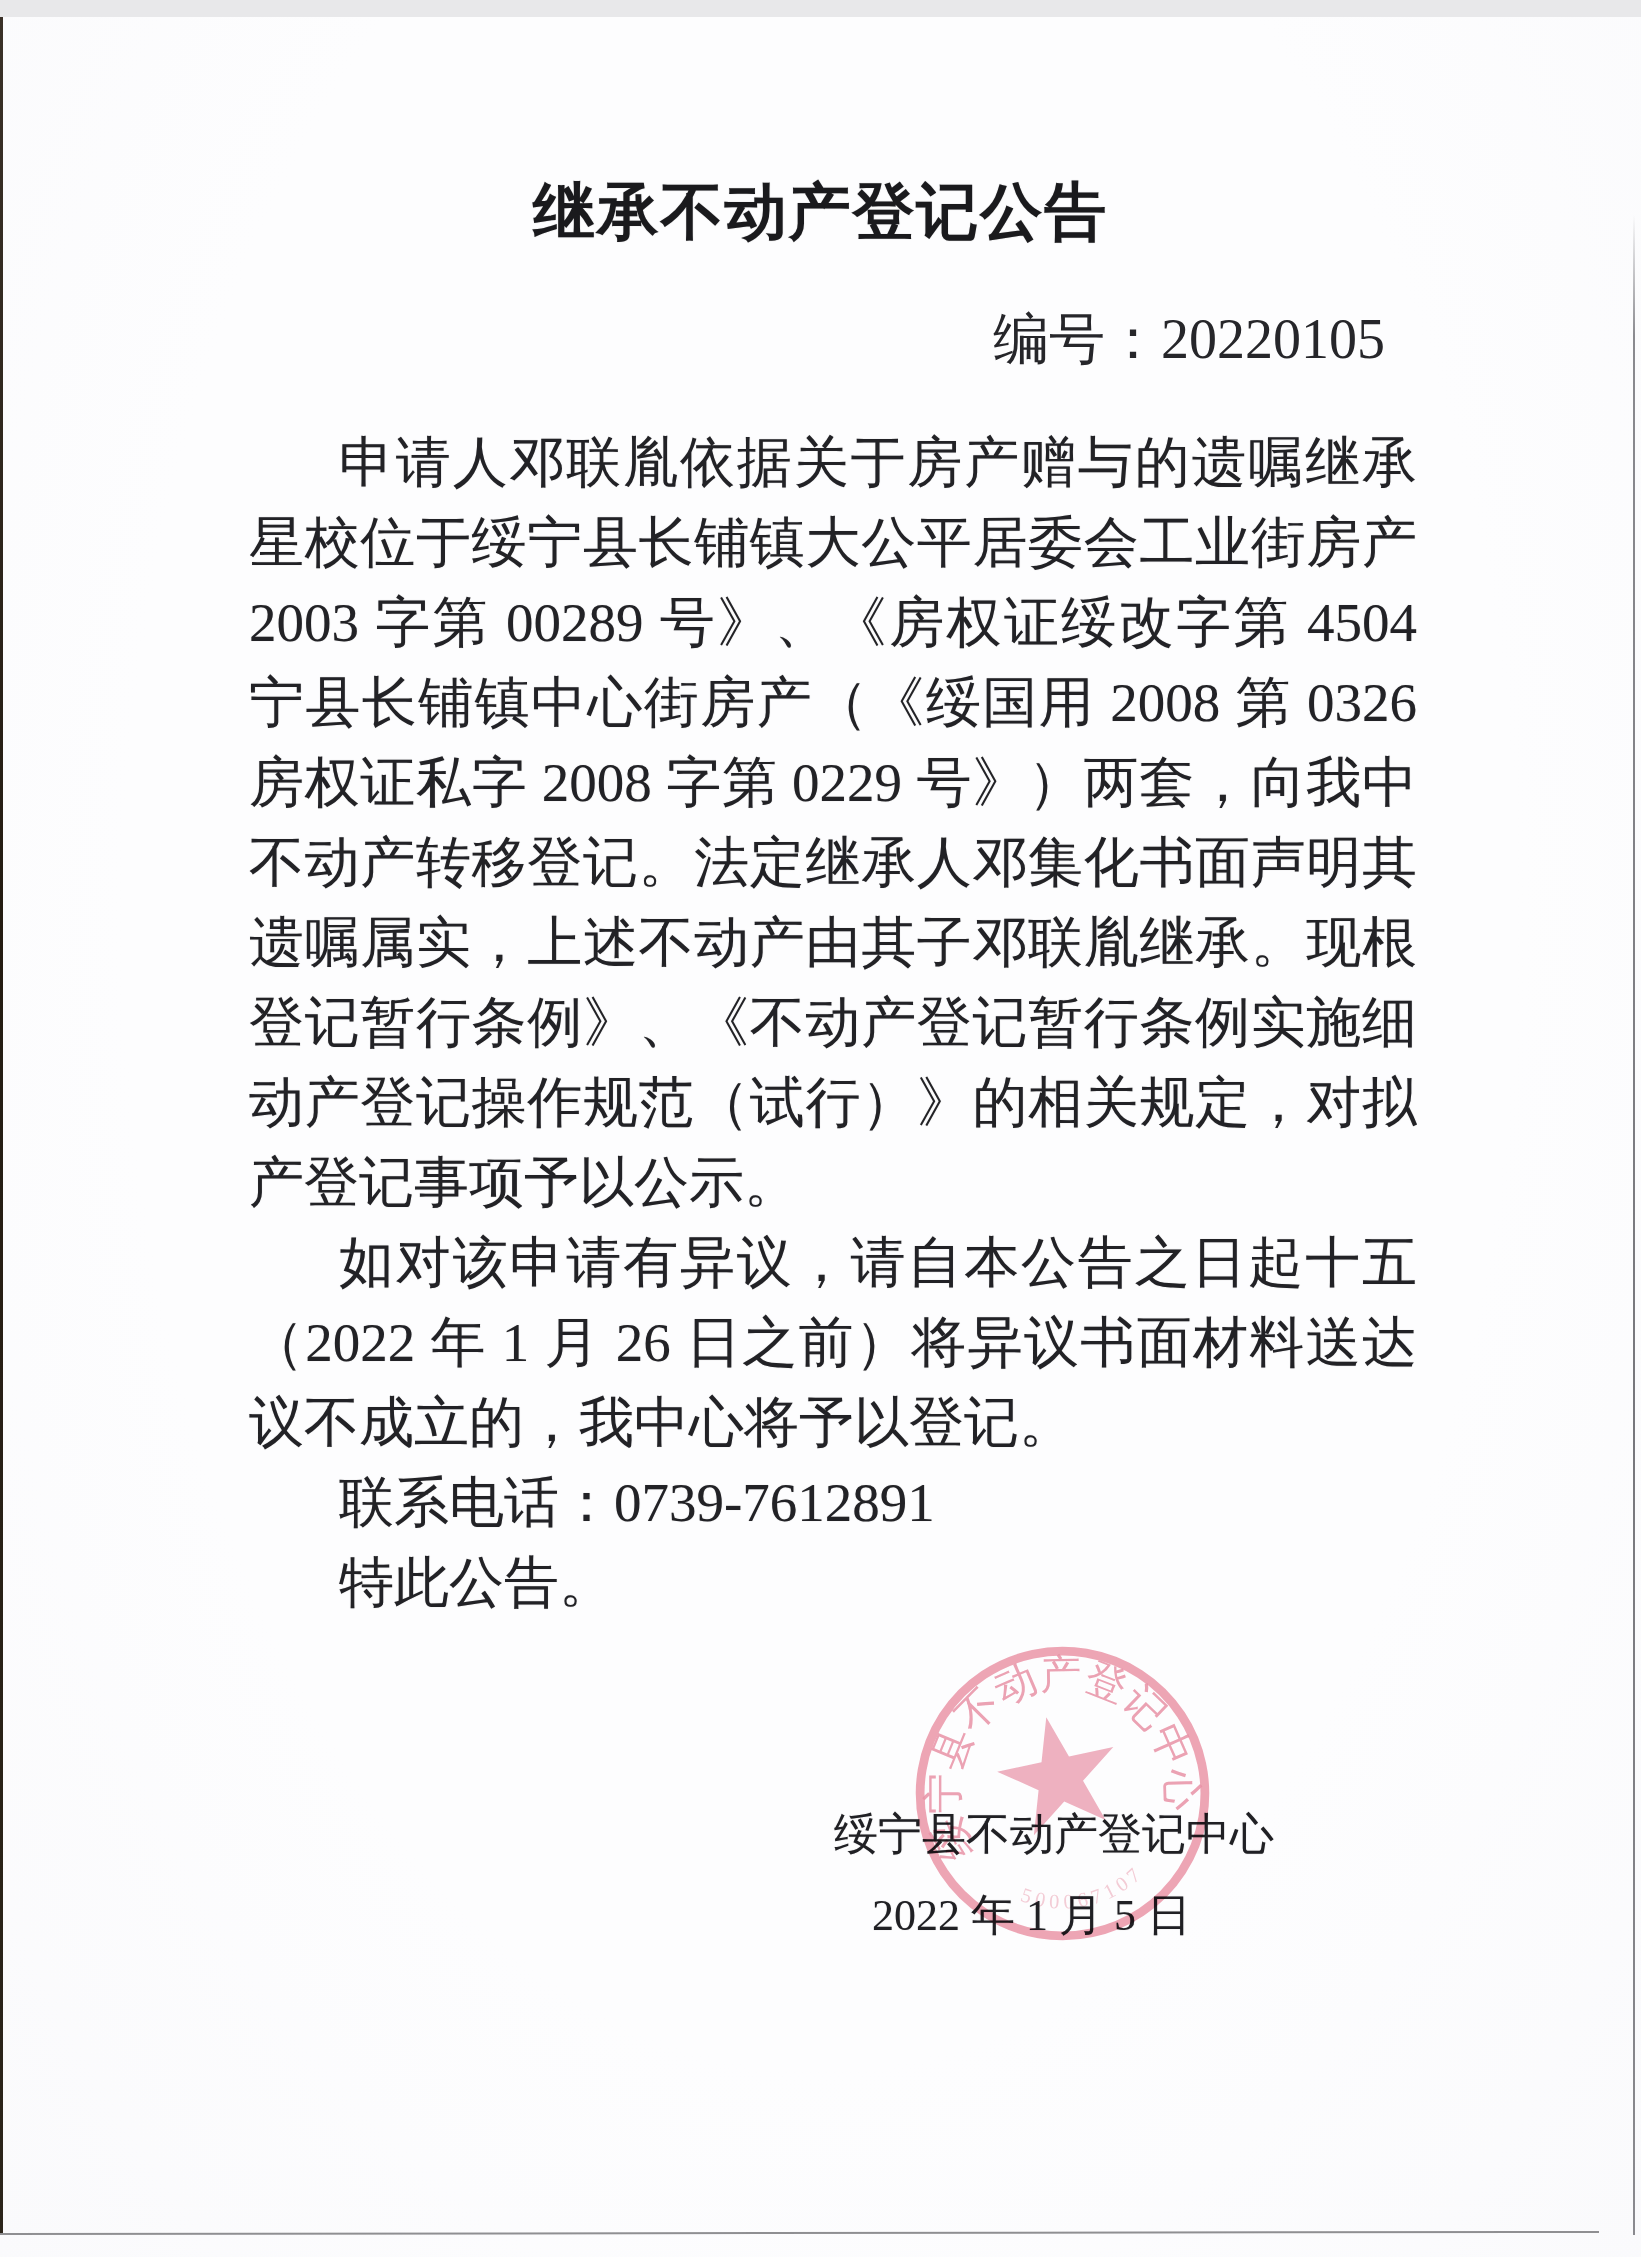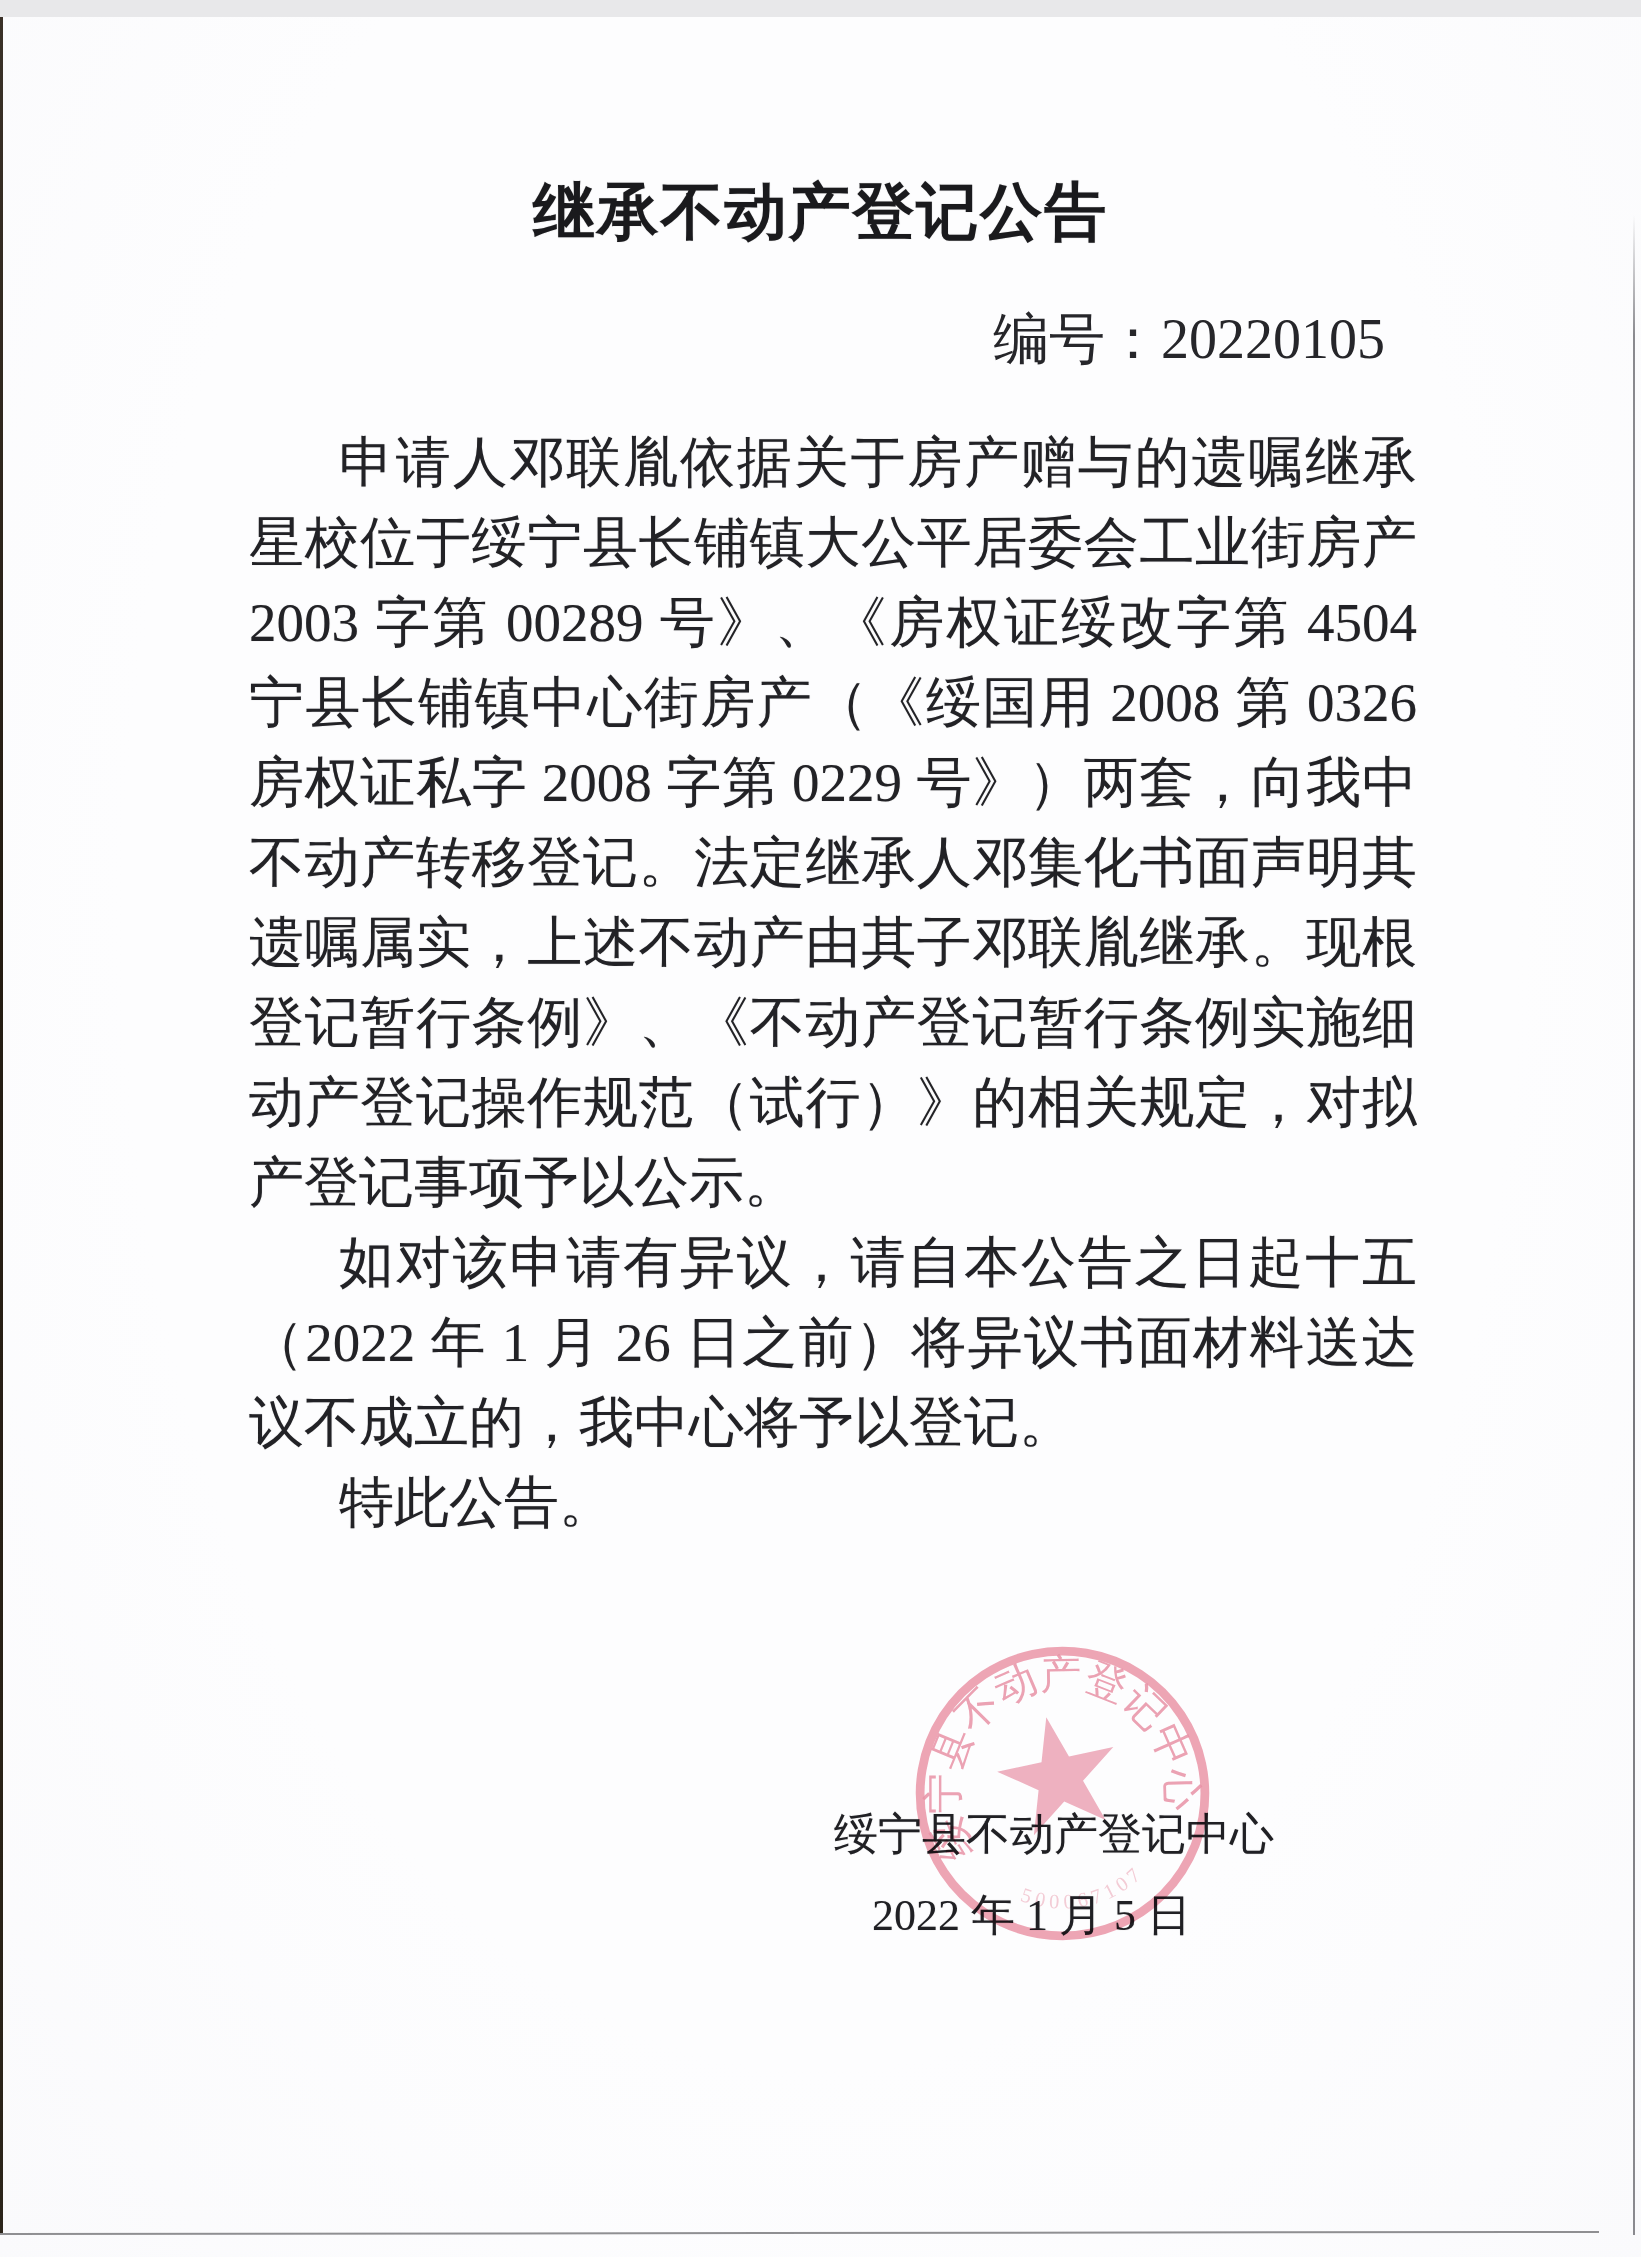--- a/index.html
+++ b/index.html
@@ -123,20 +123,21 @@
       <div class="line fill">宁县长铺镇中心街房产（《绥国用 2008 第 0326 号》、《绥</div>
       <div class="line fill">房权证私字 2008 字第 0229 号》）两套，向我中心申请办理</div>
       <div class="line fill">不动产转移登记。法定继承人邓集化书面声明其父邓星校的</div>
       <div class="line fill">遗嘱属实，上述不动产由其子邓联胤继承。现根据《不动产</div>
       <div class="line fill">登记暂行条例》、《不动产登记暂行条例实施细则》和《不</div>
       <div class="line fill">动产登记操作规范（试行）》的相关规定，对拟登记的不动</div>
       <div class="line">产登记事项予以公示。</div>
       <div class="line indent fill">如对该申请有异议，请自本公告之日起十五个工作日内</div>
       <div class="line fill">（2022 年 1 月 26 日之前）将异议书面材料送达绥宁县不动</div>
       <div class="line">议不成立的，我中心将予以登记。</div>
+      <div class="line indent">联系电话：0739-7612891</div>
       <div class="line indent">特此公告。</div>
     </div>
 
   <div class="signature">绥宁县不动产登记中心</div>
 
   <div class="issue-date">2022 年 1 月 5 日</div>
 
   <svg class="stamp" viewBox="0 0 440 440" xmlns="http://www.w3.org/2000/svg">
     <g transform="rotate(-12 220 220)">
       <circle class="seal-ring" cx="220" cy="220" r="146"></circle>

